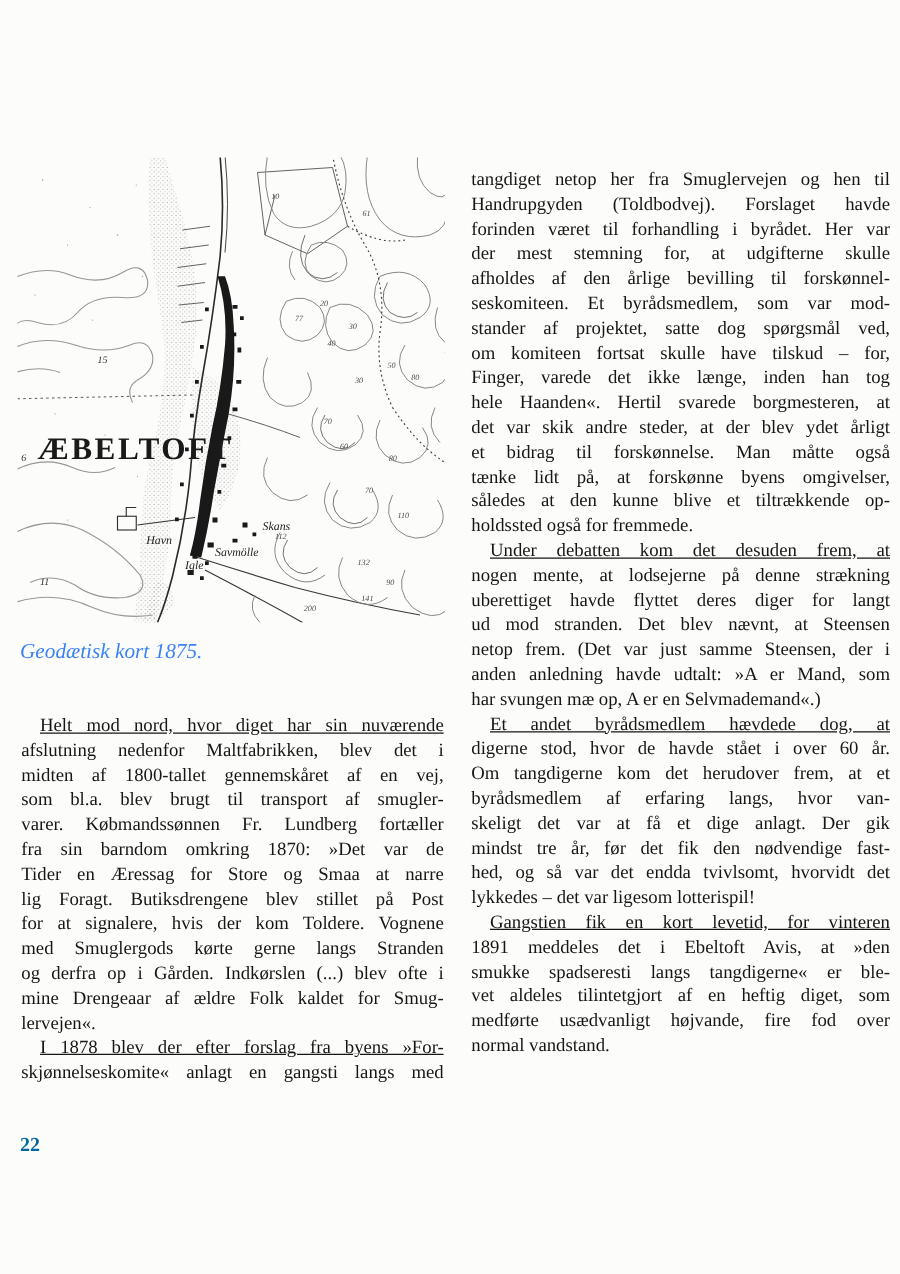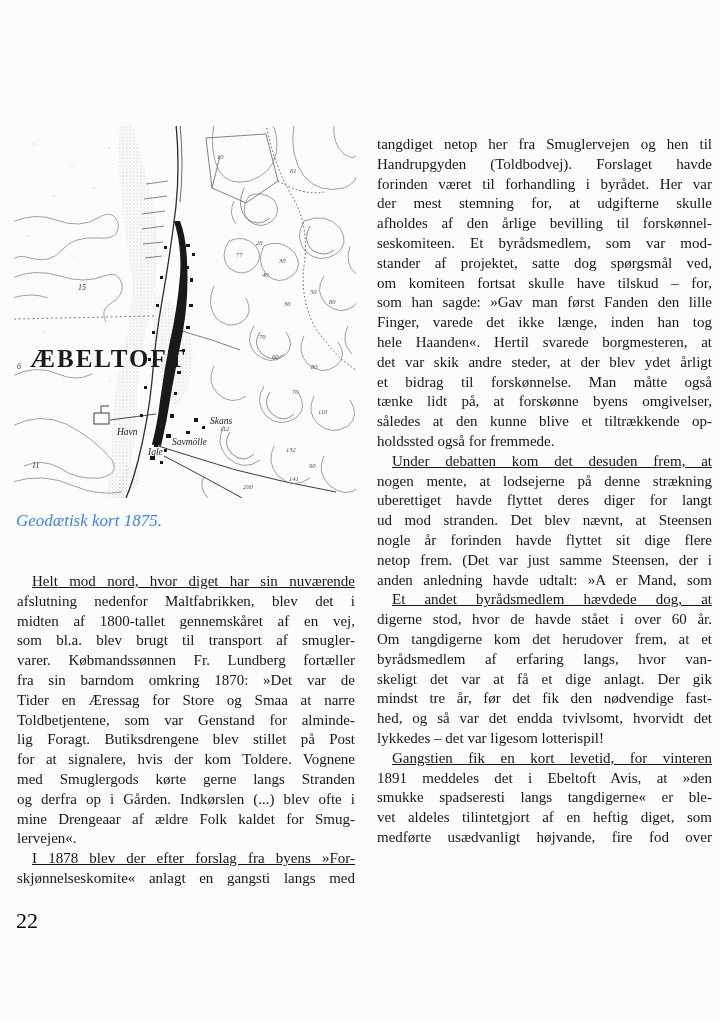--- a/index.html
+++ b/index.html
@@ -42,21 +42,21 @@
     text-align-last:justify;
     height:19.8px;
     overflow:hidden;
     white-space:normal;
   }
   .line.last{text-align-last:left;}
   .line.indent{text-indent:15px;text-decoration:underline;}
 
   .page-number{
     position:absolute;left:16px;top:908px;
-    font-size:22px;color:#000000;
+    font-size:16px;color:#0369a1;font-weight:bold;
   }
 </style>
 </head>
 <body>
 
 <div class="page">
 
   <div class="map-figure">
     <svg viewBox="0 0 342 372" xmlns="http://www.w3.org/2000/svg">
       <defs>
@@ -232,63 +232,62 @@
   <div class="figure-caption">Geodætisk kort 1875.</div>
 
   <div class="col col-left">
       <div class="line indent">Helt mod nord, hvor diget har sin nuværende</div>
       <div class="line">afslutning nedenfor Maltfabrikken, blev det i</div>
       <div class="line">midten af 1800-tallet gennemskåret af en vej,</div>
       <div class="line">som bl.a. blev brugt til transport af smugler-</div>
       <div class="line">varer. Købmandssønnen Fr. Lundberg fortæller</div>
       <div class="line">fra sin barndom omkring 1870: »Det var de</div>
       <div class="line">Tider en Æressag for Store og Smaa at narre</div>
-      <div class="line">Toldbetjentene, som var Genstand for alminde-</div>
       <div class="line">lig Foragt. Butiksdrengene blev stillet på Post</div>
       <div class="line">for at signalere, hvis der kom Toldere. Vognene</div>
       <div class="line">med Smuglergods kørte gerne langs Stranden</div>
       <div class="line">og derfra op i Gården. Indkørslen (...) blev ofte i</div>
       <div class="line">mine Drengeaar af ældre Folk kaldet for Smug-</div>
       <div class="line last">lervejen«.</div>
       <div class="line indent">I 1878 blev der efter forslag fra byens »For-</div>
       <div class="line">skjønnelseskomite« anlagt en gangsti langs med</div>
     </div>
   <div class="col col-right">
       <div class="line">tangdiget netop her fra Smuglervejen og hen til</div>
       <div class="line">Handrupgyden (Toldbodvej). Forslaget havde</div>
       <div class="line">forinden været til forhandling i byrådet. Her var</div>
       <div class="line">der mest stemning for, at udgifterne skulle</div>
       <div class="line">afholdes af den årlige bevilling til forskønnel-</div>
       <div class="line">seskomiteen. Et byrådsmedlem, som var mod-</div>
       <div class="line">stander af projektet, satte dog spørgsmål ved,</div>
       <div class="line">om komiteen fortsat skulle have tilskud – for,</div>
-      <div class="line">som han sagde: »Gav man først Fanden den lille</div>
       <div class="line">Finger, varede det ikke længe, inden han tog</div>
       <div class="line">hele Haanden«. Hertil svarede borgmesteren, at</div>
       <div class="line">det var skik andre steder, at der blev ydet årligt</div>
       <div class="line">et bidrag til forskønnelse. Man måtte også</div>
       <div class="line">tænke lidt på, at forskønne byens omgivelser,</div>
       <div class="line">således at den kunne blive et tiltrækkende op-</div>
       <div class="line last">holdssted også for fremmede.</div>
       <div class="line indent">Under debatten kom det desuden frem, at</div>
       <div class="line">nogen mente, at lodsejerne på denne strækning</div>
       <div class="line">uberettiget havde flyttet deres diger for langt</div>
       <div class="line">ud mod stranden. Det blev nævnt, at Steensen</div>
-      <div class="line">nogle år forinden havde flyttet sit dige flere</div>
       <div class="line">netop frem. (Det var just samme Steensen, der i</div>
       <div class="line">anden anledning havde udtalt: »A er Mand, som</div>
+      <div class="line last">har svungen mæ op, A er en Selvmademand«.)</div>
       <div class="line indent">Et andet byrådsmedlem hævdede dog, at</div>
       <div class="line">digerne stod, hvor de havde stået i over 60 år.</div>
       <div class="line">Om tangdigerne kom det herudover frem, at et</div>
       <div class="line">byrådsmedlem af erfaring langs, hvor van-</div>
       <div class="line">skeligt det var at få et dige anlagt. Der gik</div>
       <div class="line">mindst tre år, før det fik den nødvendige fast-</div>
       <div class="line">hed, og så var det endda tvivlsomt, hvorvidt det</div>
       <div class="line last">lykkedes – det var ligesom lotterispil!</div>
       <div class="line indent">Gangstien fik en kort levetid, for vinteren</div>
       <div class="line">1891 meddeles det i Ebeltoft Avis, at »den</div>
       <div class="line">smukke spadseresti langs tangdigerne« er ble-</div>
       <div class="line">vet aldeles tilintetgjort af en heftig diget, som</div>
       <div class="line">medførte usædvanligt højvande, fire fod over</div>
+      <div class="line last">normal vandstand.</div>
     </div>
 
   <div class="page-number">22</div>
 </div>
 
 </body></html>

